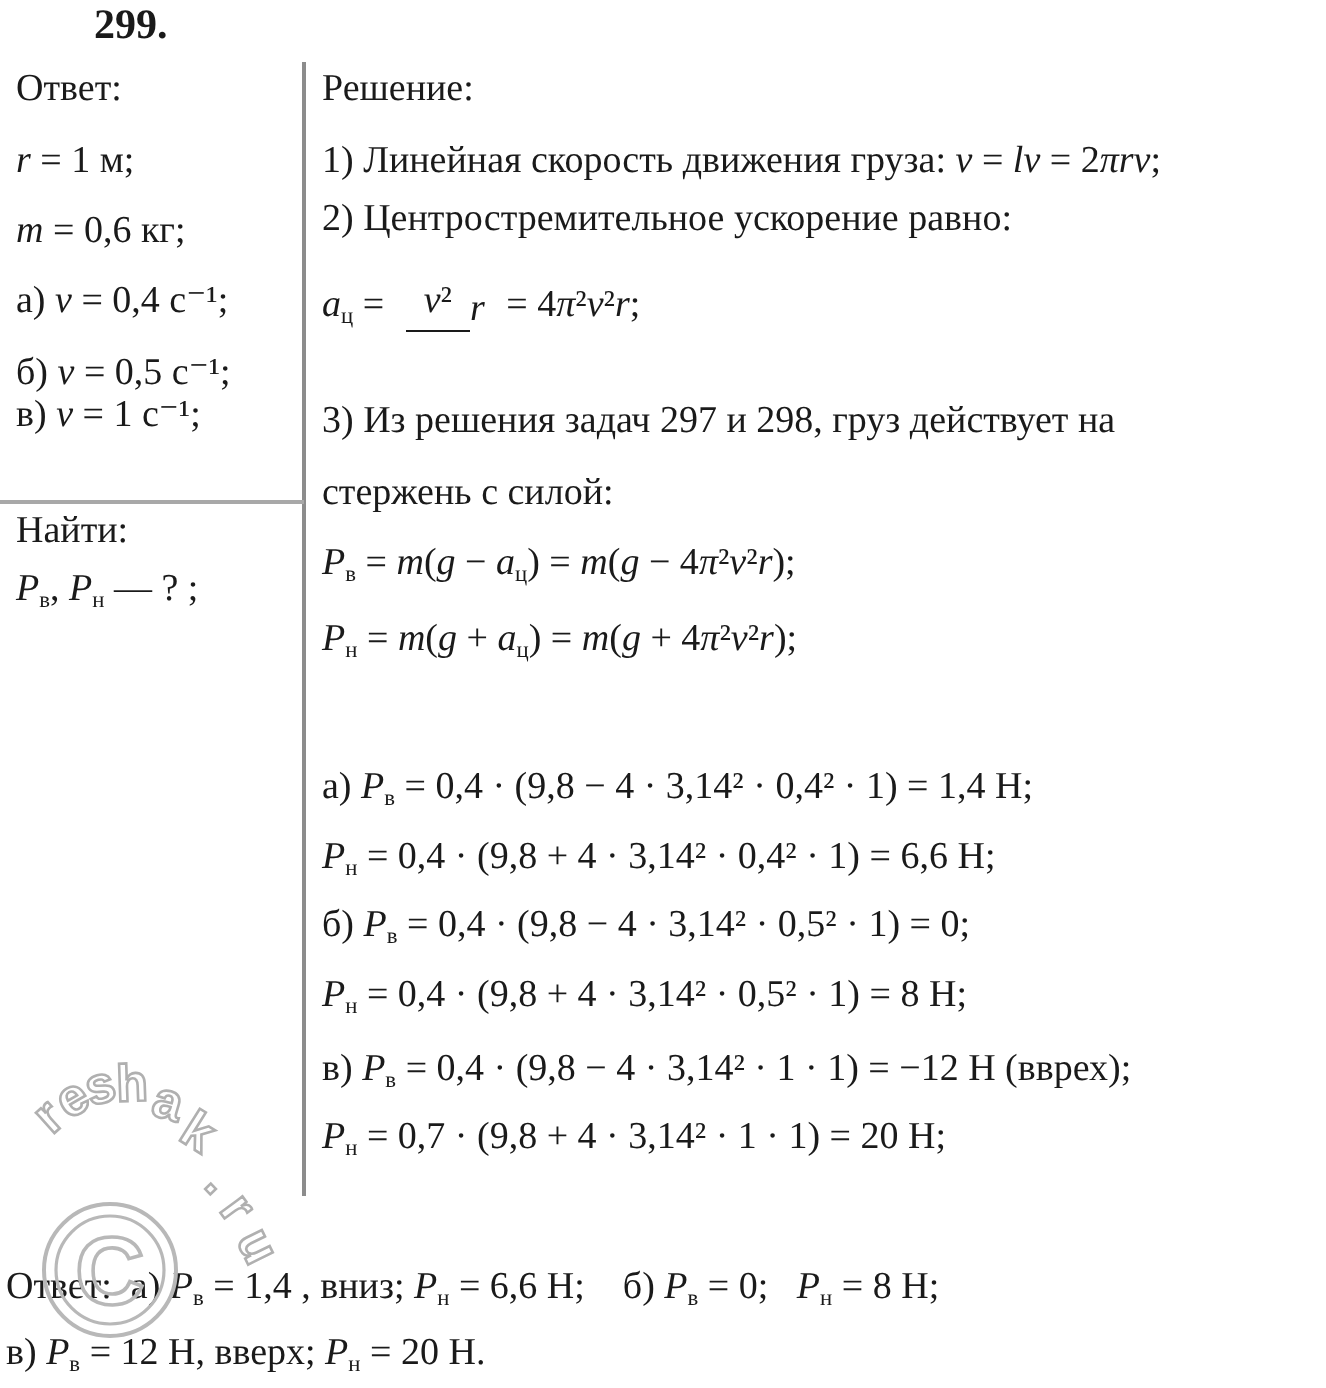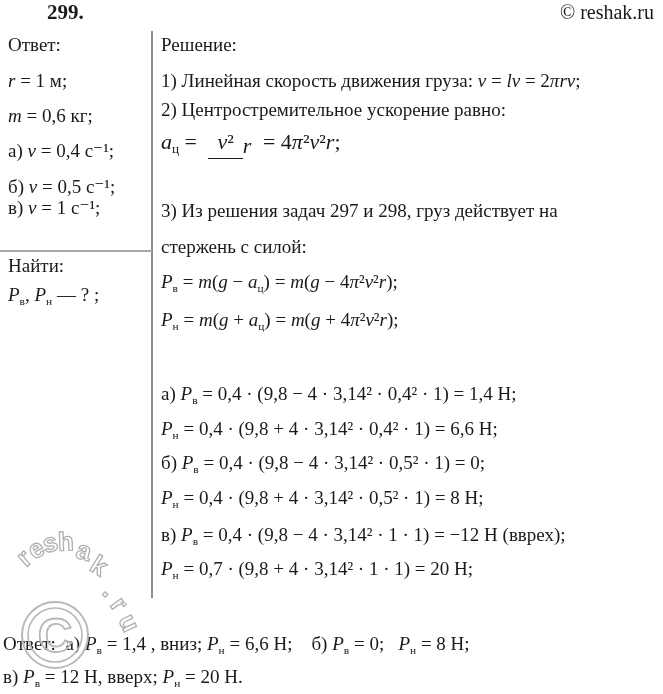--- a/index.html
+++ b/index.html
@@ -38,23 +38,23 @@
   .vline{
     position:absolute;left:151px;top:31px;
     width:2px;height:567px;background:#8c8c8c;
   }
   .hline{
     position:absolute;left:0;top:250px;
     width:152px;height:2px;background:#a8a8a8;
   }
   
   #acc-formula{
-    position:absolute;left:161px;top:129px;
-    display:flex;
-    font-size:22px;white-space:pre;
+    position:absolute;left:161px;top:140px;
+    display:flex;align-items:center;
+    font-size:19px;white-space:pre;
   }
   .frac{
     display:inline-flex;flex-direction:row;align-items:center;
     margin:0 6px;
   }
   .frac .num{
     padding:0 9px 3px;
     border-bottom:1.6px solid #1a1a1a;
   }
   .frac .den{padding-top:3px;}
@@ -72,21 +72,20 @@
     -webkit-text-stroke:1.3px #b0b0b0;
   }
   #copyright-stamp{position:absolute;left:17px;top:597px;}
 </style>
 </head>
 <body>
 
 <div id="page">
 
   <div id="problem-number">299.</div>
-  <div id="watermark-top">© reshak.ru</div>
 
   <div class="vline"></div>
   <div class="hline"></div>
 
   <div>
     <div class="ln colL" style="top:34px">Ответ:</div>
     <div class="ln colL" style="top:70px"><span class="seg-i">r</span><span class="seg-n"> = 1 м;</span></div>
     <div class="ln colL" style="top:105px"><span class="seg-i">m</span><span class="seg-n"> = 0,6 кг;</span></div>
     <div class="ln colL" style="top:140px"><span class="seg-n">а) </span><span class="seg-i">ν</span><span class="seg-n"> = 0,4 с⁻¹;</span></div>
     <div class="ln colL" style="top:176px"><span class="seg-n">б) </span><span class="seg-i">ν</span><span class="seg-n"> = 0,5 с⁻¹;</span></div>

